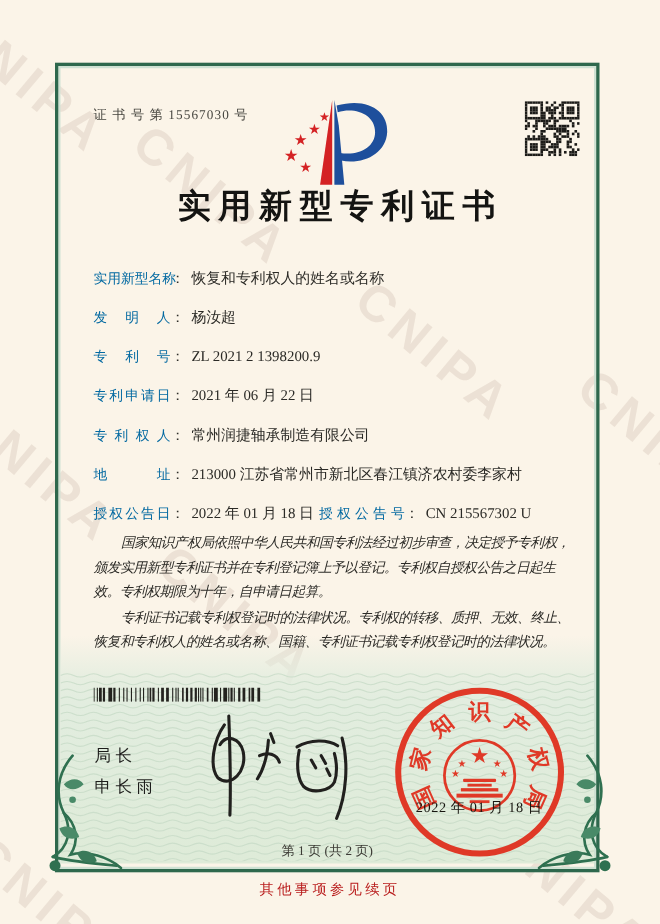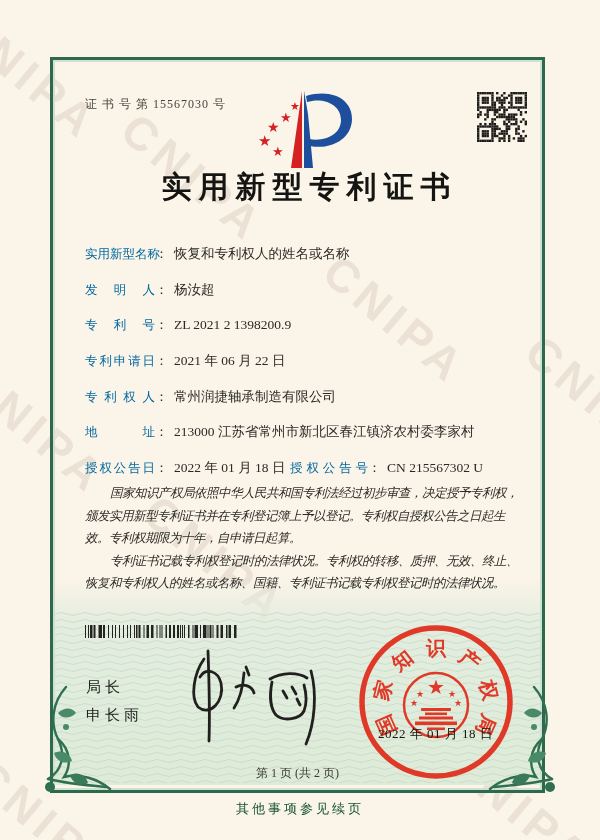--- a/index.html
+++ b/index.html
@@ -47,21 +47,21 @@
   #signature{left:170px;top:645px;z-index:5;}
   #seal-box{left:357px;top:623px;width:158px;height:158px;z-index:4;opacity:.95;}
   .seal-char{
     position:absolute;width:24px;height:24px;text-align:center;line-height:24px;
     font-size:20px;font-weight:bold;color:#e0301e;z-index:5;
   }
   #seal-date{left:378px;top:725px;font-size:13px;color:#16150f;letter-spacing:.5px;
              white-space:nowrap;z-index:6;}
   #page-info{left:53px;top:765px;width:489px;text-align:center;font-size:12px;color:#3c3b35;z-index:4;}
   #footer-note{left:0;top:800px;width:600px;text-align:center;font-size:13px;
-               letter-spacing:3px;color:#14532d;z-index:3;}
+               letter-spacing:3px;color:#b91c1c;z-index:3;}
   .flourish{z-index:4;}
 </style>
 </head>
 <body>
 
 <span class="wm" style="left:-38px;top:-6px">CNIPA</span>
 <span class="wm" style="left:128px;top:96px">CNIPA</span>
 <span class="wm" style="left:330px;top:238px">CNIPA</span>
 <span class="wm" style="left:532px;top:318px">CNIPA</span>
 <span class="wm" style="left:-30px;top:348px">CNIPA</span>

